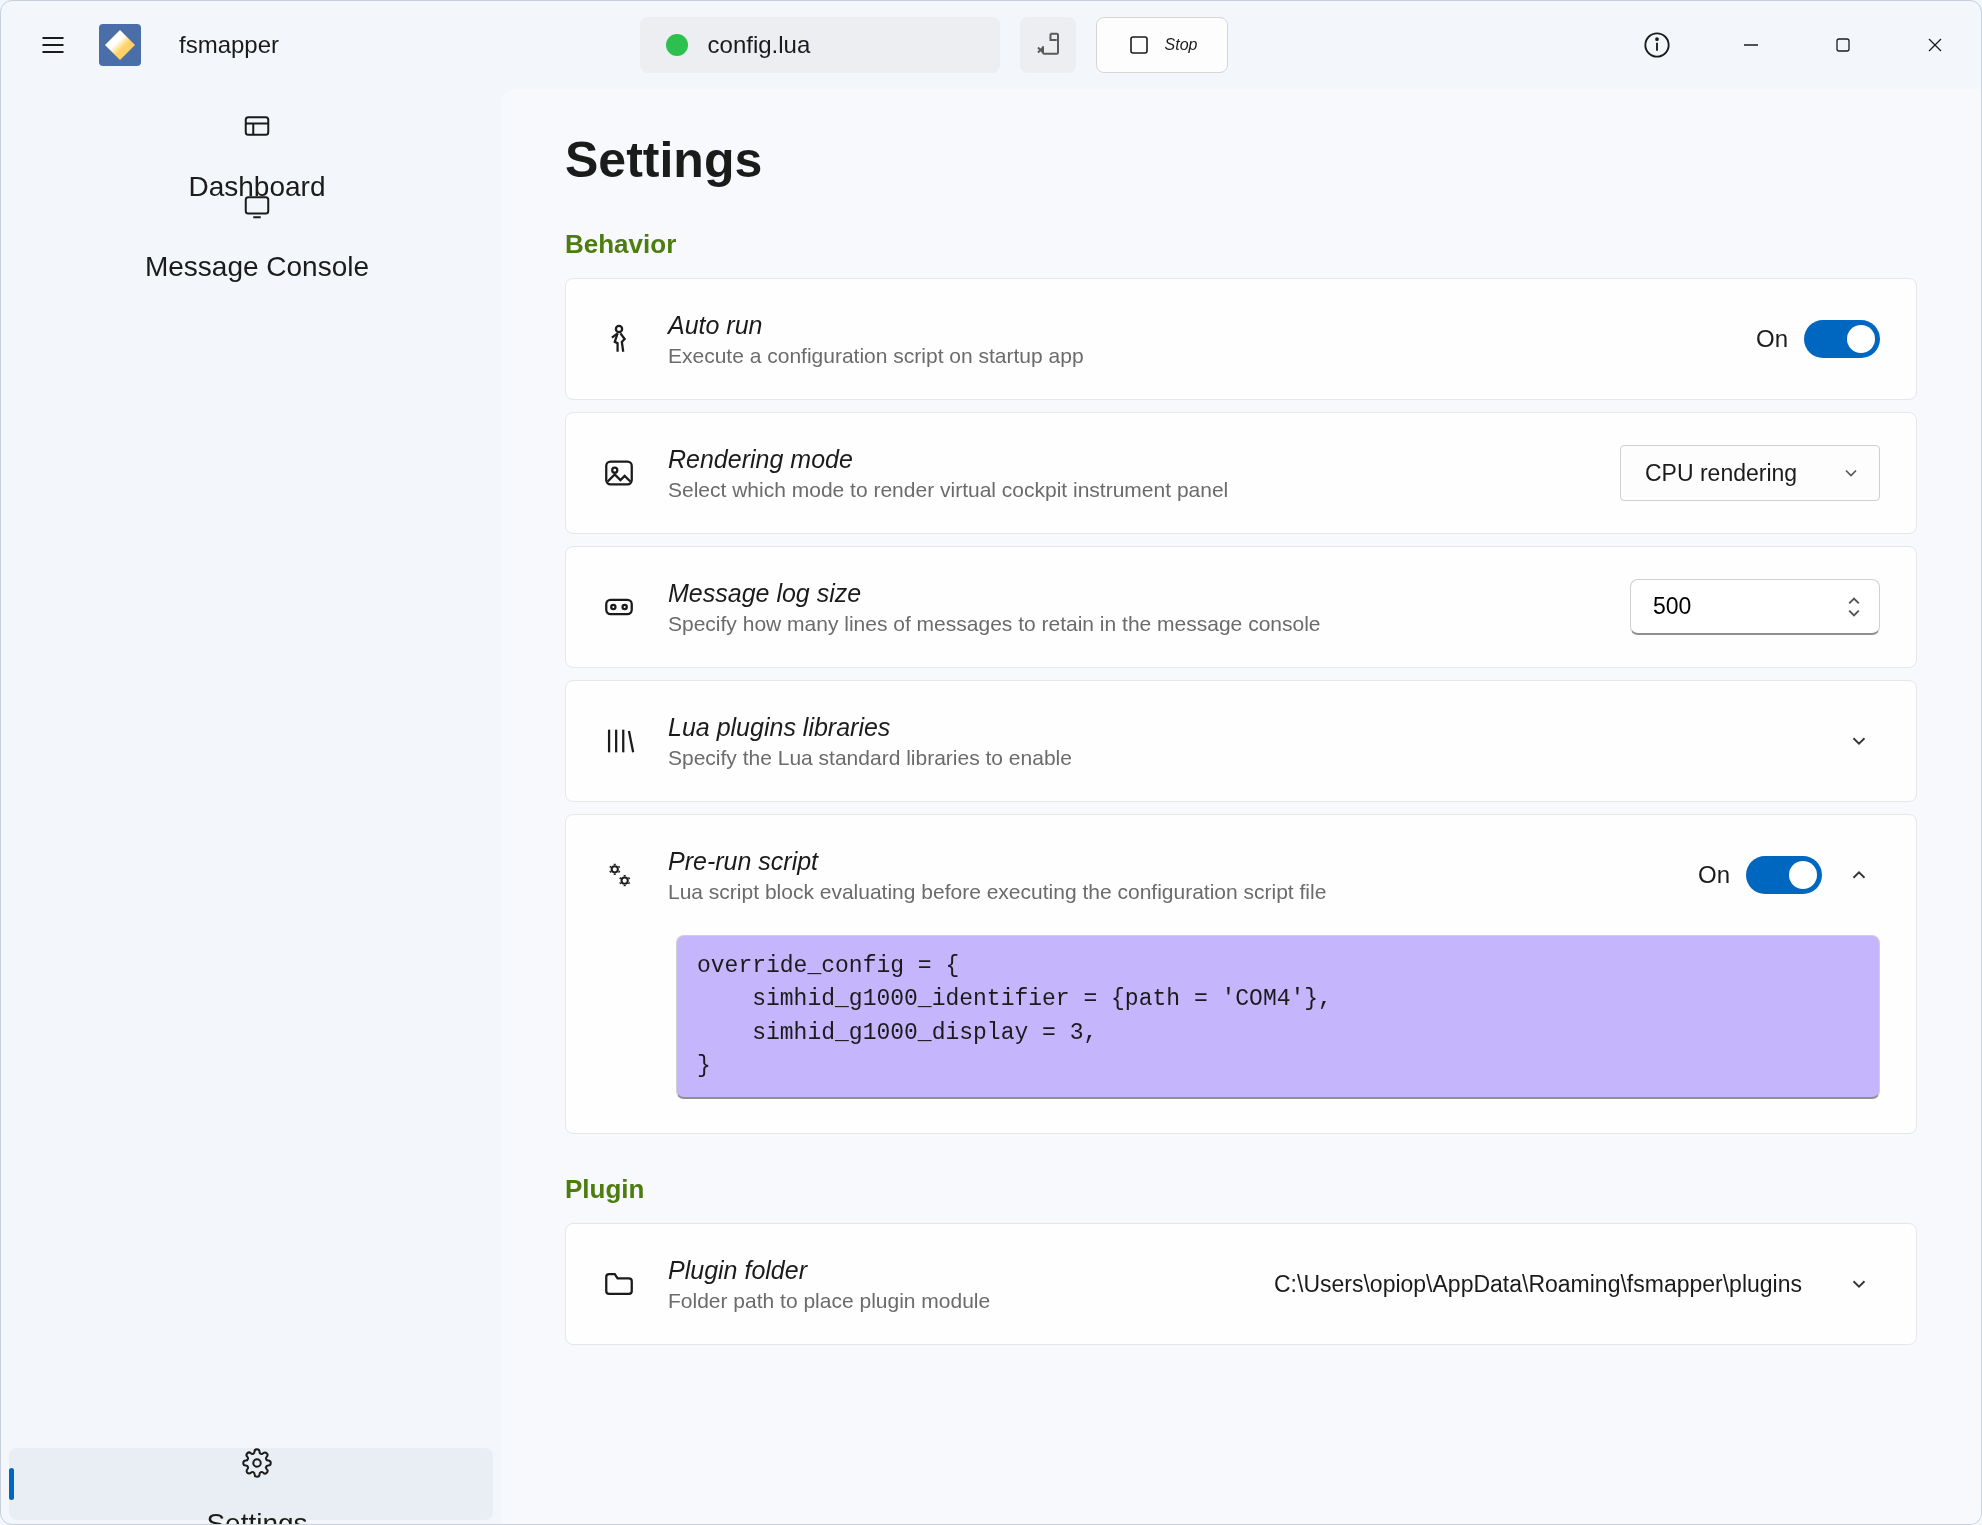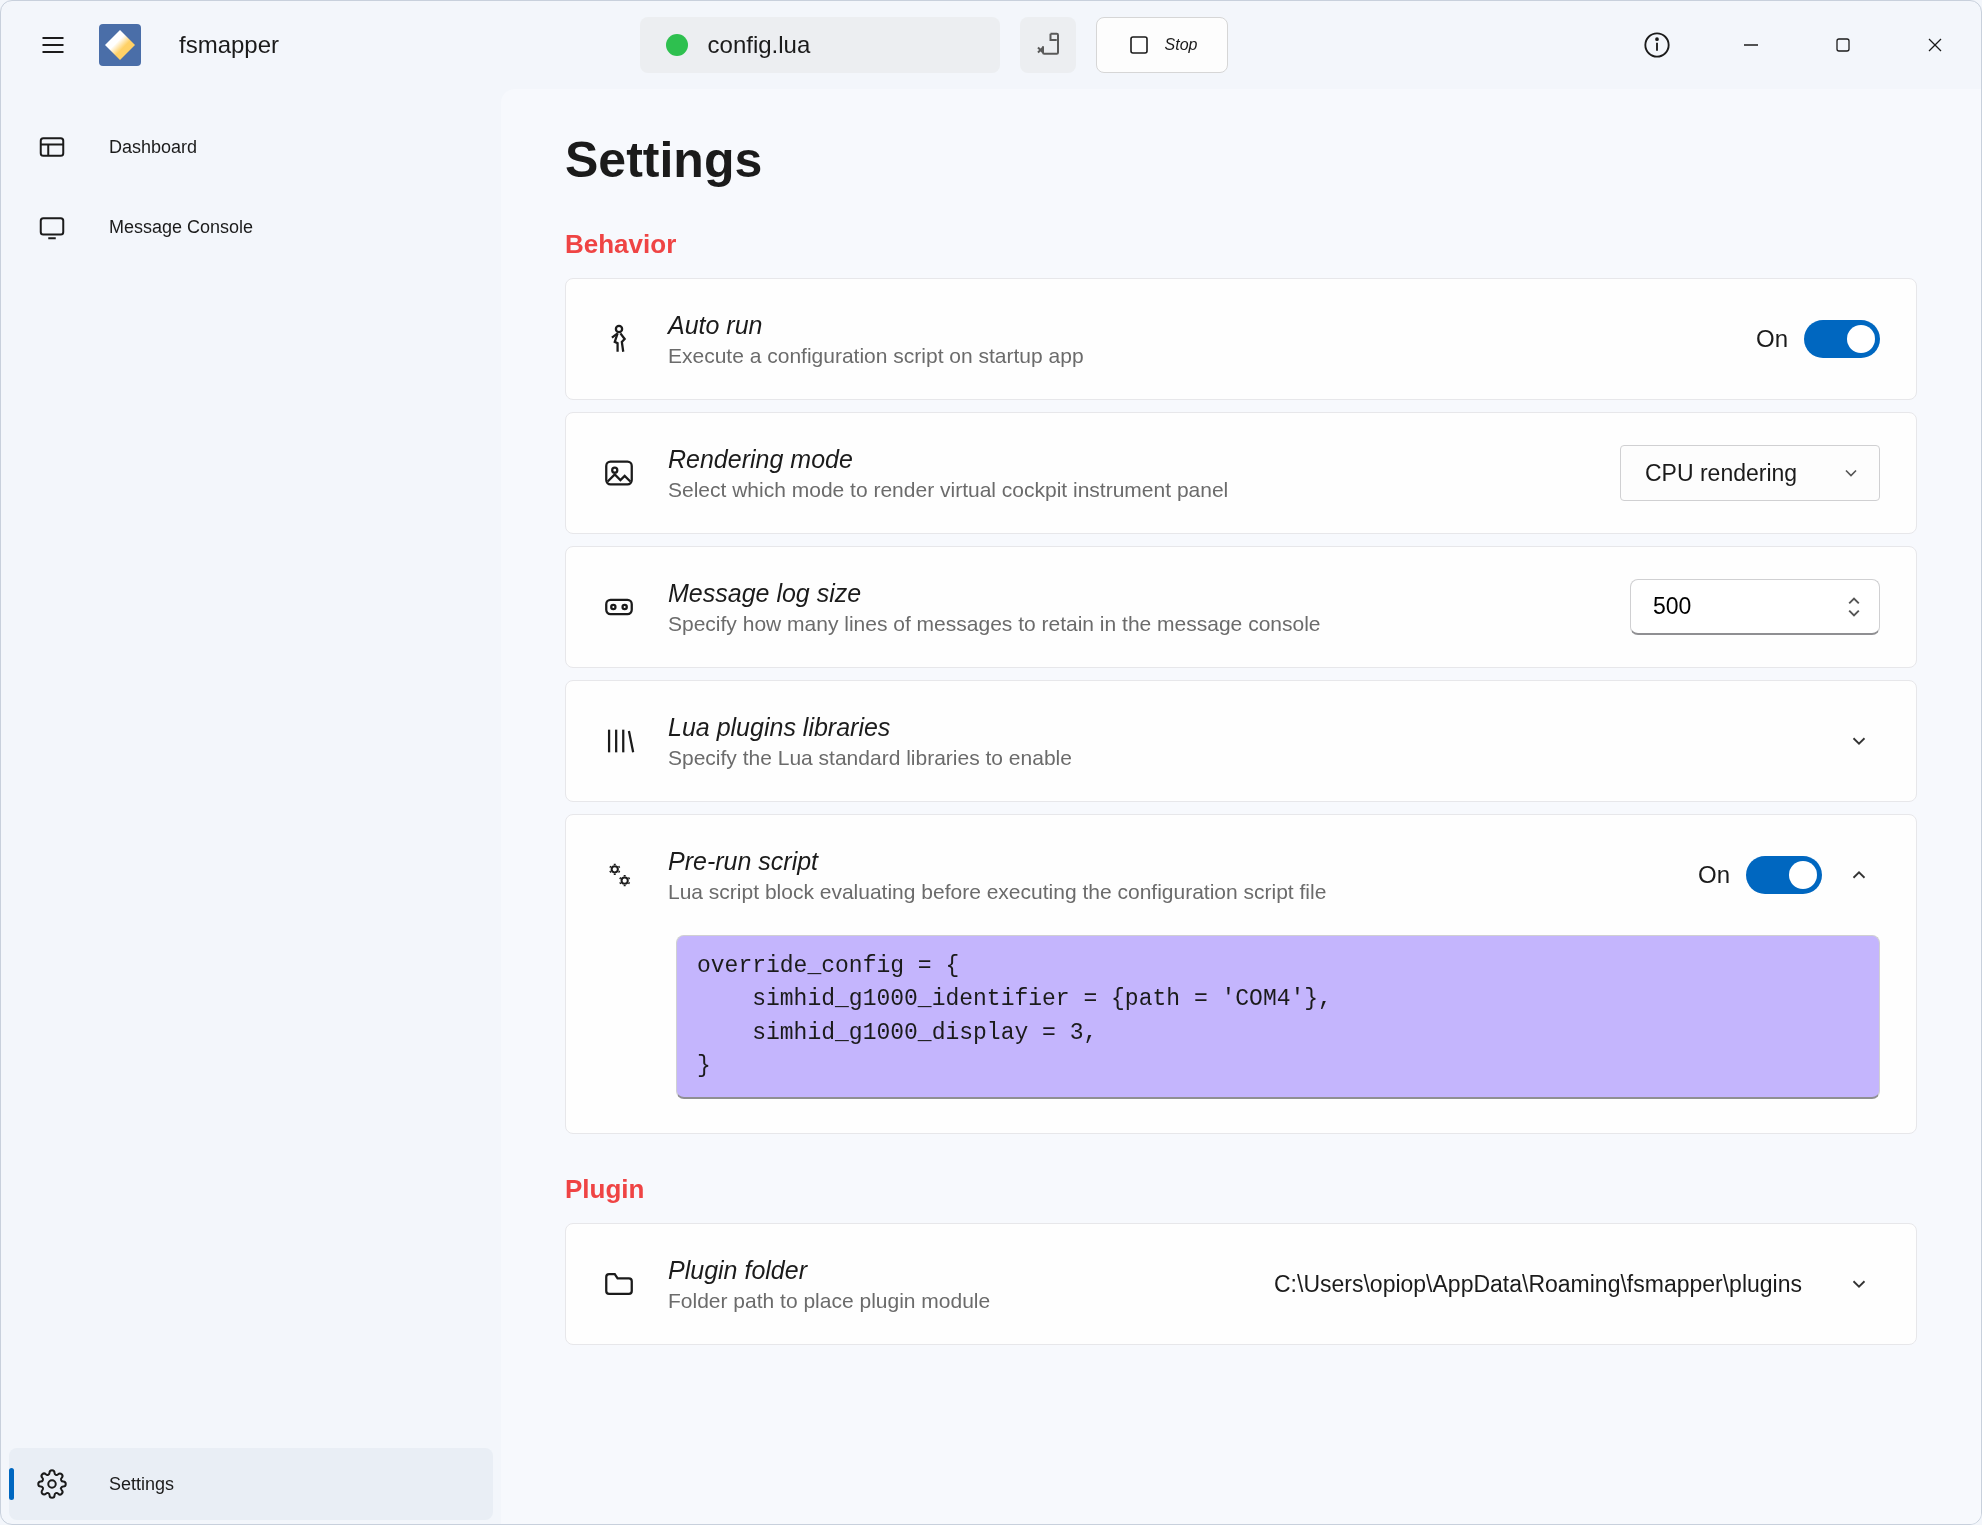--- a/index.html
+++ b/index.html
@@ -142,29 +142,30 @@
   
   .sidebar {
     width: 500px;
     display: flex;
     flex-direction: column;
     padding-top: 18px;
   }
   .nav-item {
     display: flex;
     align-items: center;
-    gap: 42px;
+    gap: 30px;
     height: 72px;
     padding: 0 16px 0 28px;
-    font-size: 18px;
+    font-size: 28px;
     color: #1b1b1b;
     cursor: pointer;
     border-radius: 8px;
     margin: 4px 8px;
     position: relative;
+    flex-direction: column;
   }
   .nav-item svg { width: 30px; height: 30px; flex-shrink:0;}
   .nav-item.active {
     background: #e9eef5;
   }
   .nav-item.active::before{
     content:"";
     position:absolute;
     left:0;
     top:20px;bottom:20px;
@@ -184,21 +185,21 @@
   }
   .page-title {
     font-size: 50px;
     font-weight: 600;
     color: #1b1b1b;
     margin-bottom: 40px;
   }
   .section-title {
     font-size: 26px;
     font-weight: 600;
-    color: #ef4444;
+    color: #4d7c0f;
     margin-bottom: 18px;
     margin-top: 40px;
   }
   .section-title:first-of-type{margin-top:0;}
   .card {
     background: #fefefe;
     border: 1px solid #e7e7ea;
     border-radius: 8px;
     margin-bottom: 12px;
   }

